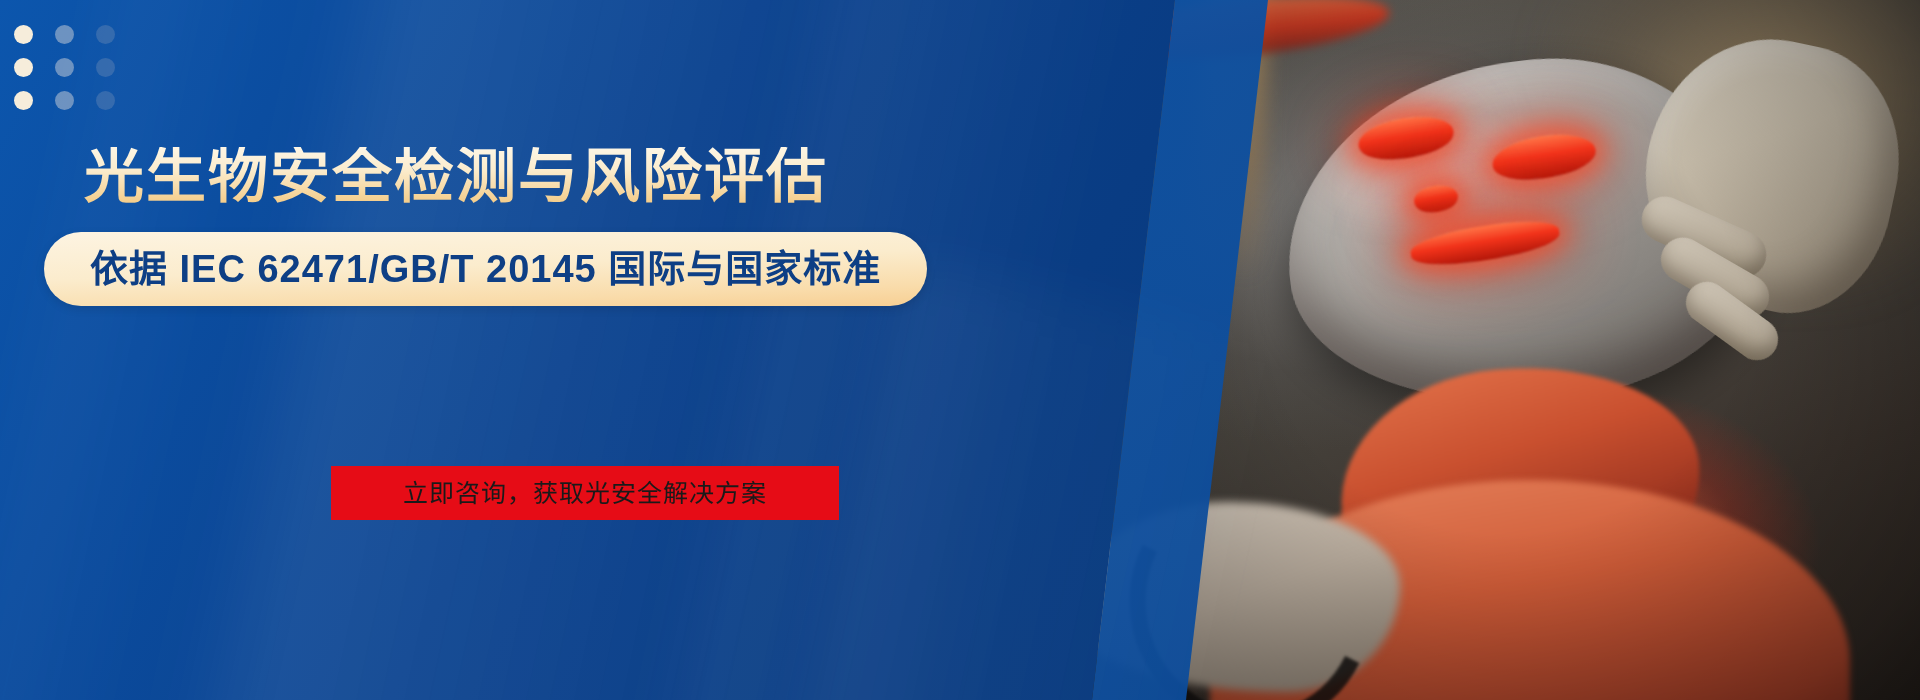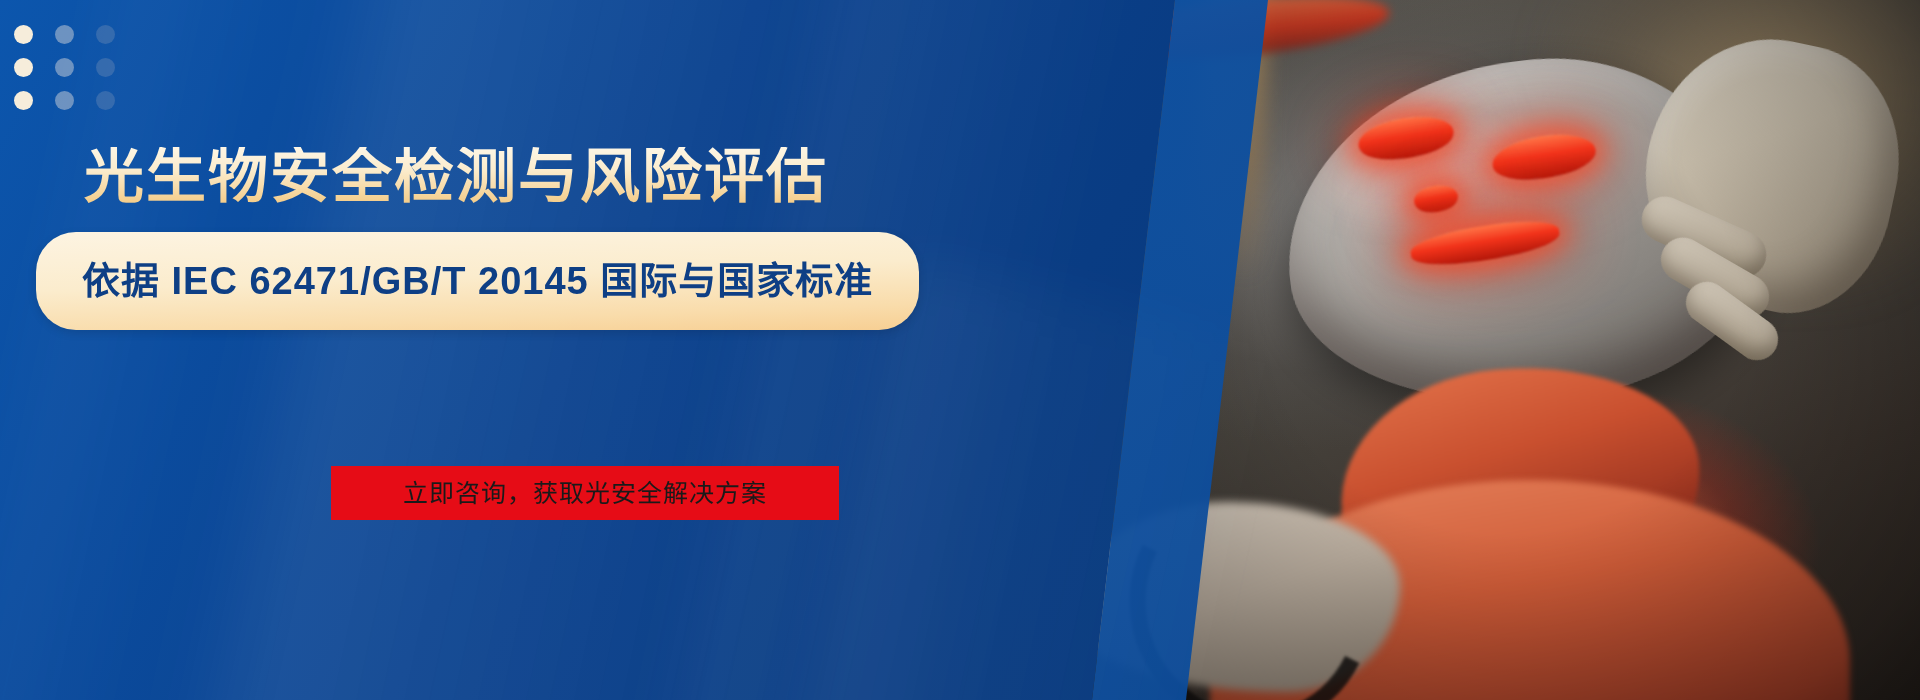--- a/index.html
+++ b/index.html
@@ -219,25 +219,25 @@
     -webkit-background-clip: text;
     background-clip: text;
     color: transparent;
     -webkit-text-fill-color: transparent;
     white-space: nowrap;
     text-shadow: none;
     margin-left: 46px;
   }
   .pill {
     position: absolute;
-    left: 36px;
+    left: 44px;
     display: flex;
     align-items: center;
     height: 74px;
-    padding: 12px 46px;
+    padding: 0 46px;
     border-radius: 40px;
     background: linear-gradient(178deg, #fdf4e2 0%, #fbeccd 46%, #f9dcab 80%, #f7cf93 100%);
     box-shadow: 0 3px 10px rgba(0,0,0,0.12);
     white-space: nowrap;
   }
   .pill-text {
     font-size: 38px;
     font-weight: 700;
     color: #0e3f85;
     letter-spacing: 1px;

